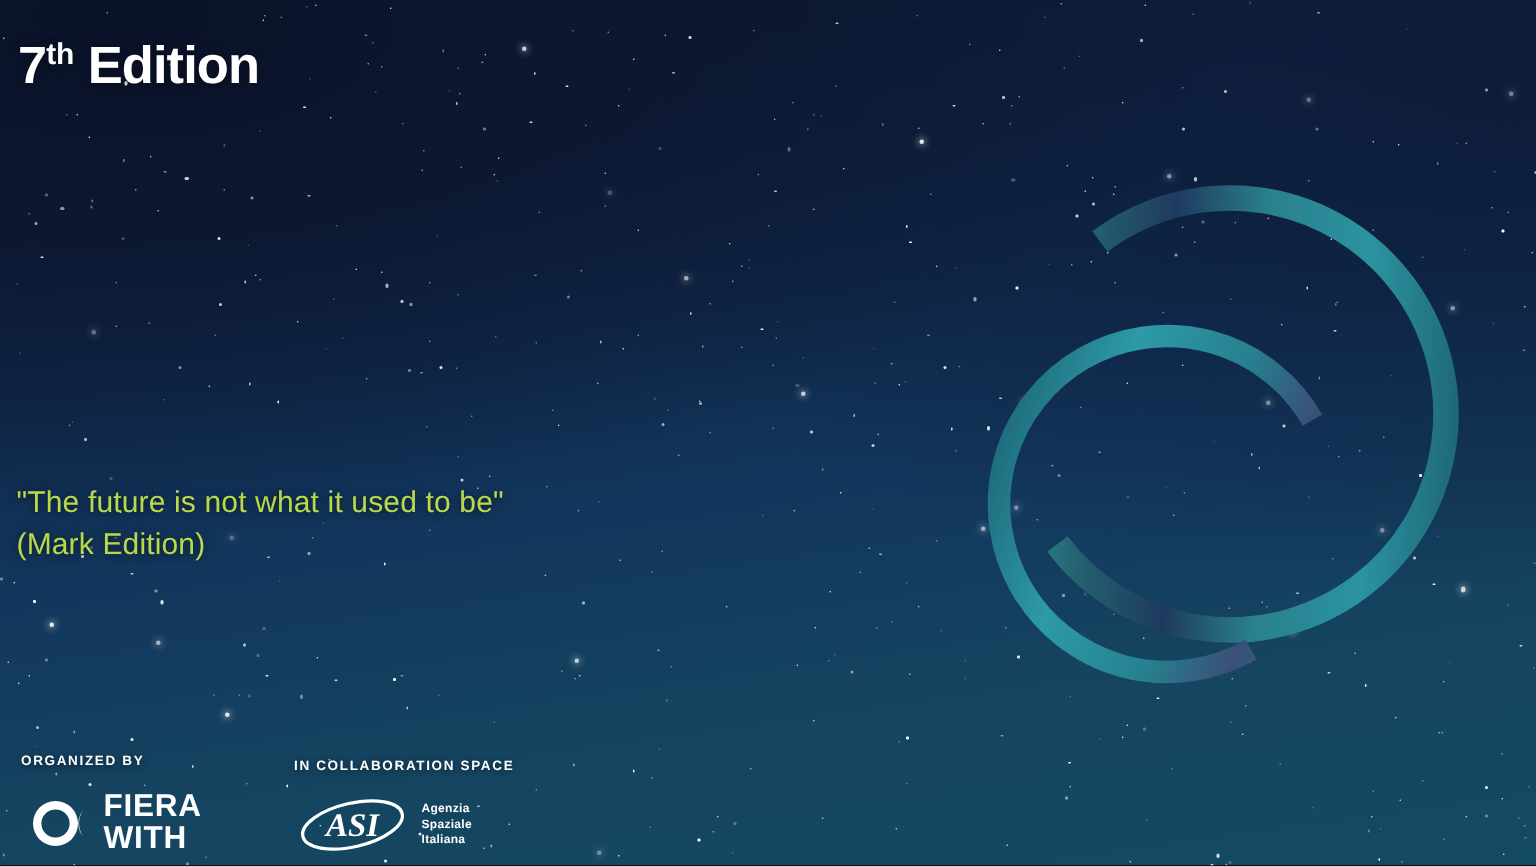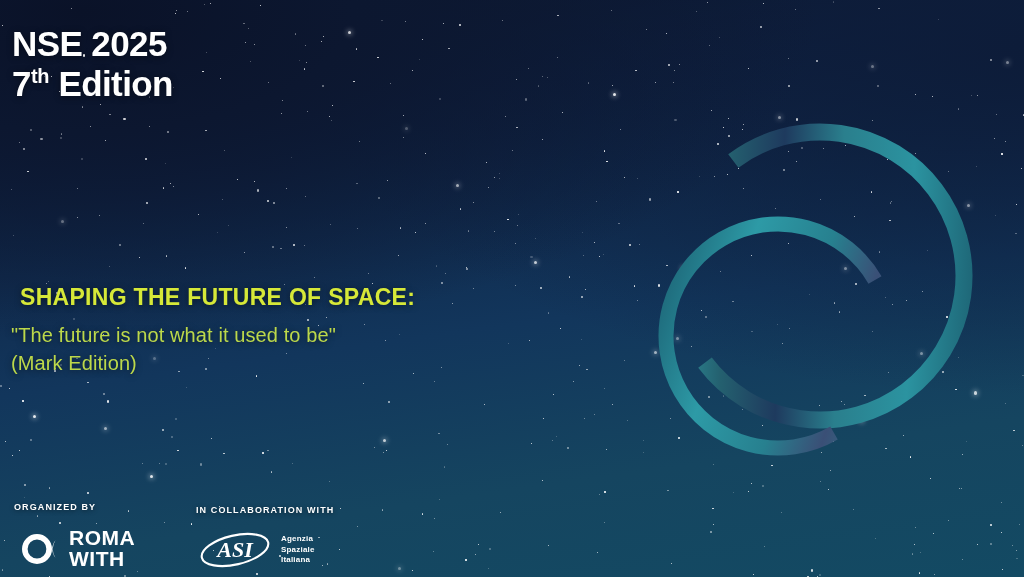--- a/index.html
+++ b/index.html
@@ -706,55 +706,53 @@
       <g transform="rotate(150 196 278)">
         <path d="M 196 166
                  A 112 112 0 1 1 84 278" fill="none" stroke="url(#gInner)" stroke-width="15" stroke-linecap="butt"></path>
       </g>
     </svg>
   </div>
 
   <div class="content">
 
     <div class="title-block">
-      <div class="title-line">NSE 2025</div>
       <div class="title-line"><span>7</span><span class="sup">th</span>&nbsp;<span>Edition</span></div>
     </div>
 
     <div class="date-block">
     </div>
 
-    <div class="theme-heading">SHAPING THE FUTURE OF SPACE:</div>
 
     <div class="quote-block">
       <div class="quote-line">"The future is not what it used to be"</div>
       <div class="quote-line">(Mark Edition)</div>
     </div>
   </div>
 
   <div class="footer">
 
     <div class="credit organized">
       <div class="credit-label">ORGANIZED BY</div>
       <div class="logo-row">
         <svg width="46" height="34" viewBox="0 0 46 34" aria-hidden="true">
           <path d="M23 2 A15 15 0 1 0 23 32 A15 15 0 1 0 23 2 Z
                    M23 7.6 A9.4 9.4 0 1 1 23 26.4 A9.4 9.4 0 1 1 23 7.6 Z" fill="#ffffff" fill-rule="evenodd"></path>
           <path d="M41.5 8.2 A15.3 15.3 0 0 0 41.5 25.8 A13.6 13.6 0 0 1 41.5 8.2 Z" fill="#ffffff"></path>
           <path d="M30.5 9.5 A11 11 0 0 1 30.5 24.5 A13 13 0 0 0 30.5 9.5 Z" fill="#ffffff"></path>
         </svg>
         <div class="fiera-wordmark">
-          <div>ROMA</div>
+          <div>FIERA</div>
           <div>WITH</div>
         </div>
       </div>
     </div>
 
     <div class="credit collab">
-      <div class="credit-label">IN COLLABORATION WITH</div>
+      <div class="credit-label">IN COLLABORATION SPACE</div>
       <div class="logo-row">
         <svg width="78" height="38" viewBox="0 0 78 38" aria-hidden="true">
           <ellipse cx="39" cy="19" rx="34" ry="14.5" fill="none" stroke="#ffffff" stroke-width="2.1" transform="rotate(-13 39 19)"></ellipse>
           <text x="39" y="26" text-anchor="middle" font-family="'Liberation Serif', serif" font-size="22" font-style="italic" font-weight="bold" fill="#ffffff">ASI</text>
         </svg>
         <div class="asi-words">
           <div>Agenzia</div>
           <div>Spaziale</div>
           <div>Italiana</div>
         </div>

